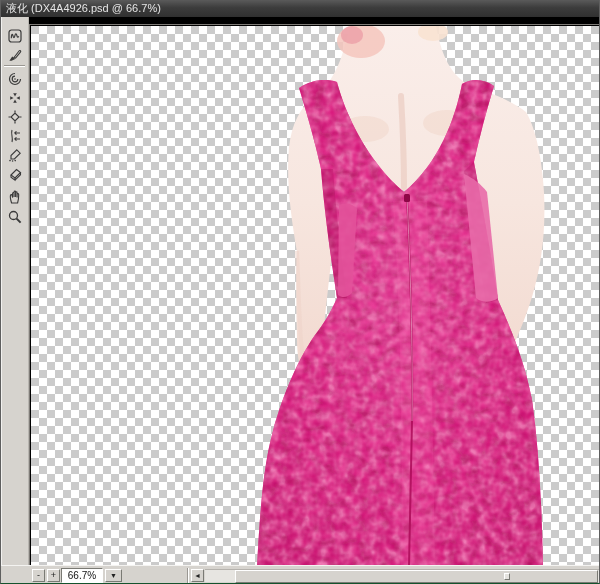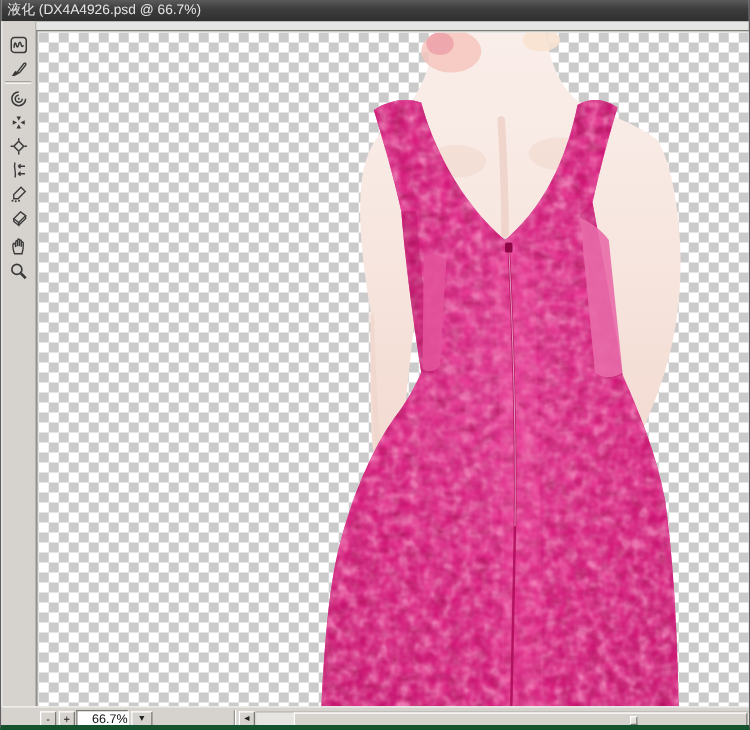--- a/index.html
+++ b/index.html
@@ -1,20 +1,20 @@
 <!DOCTYPE html>
 <html><head>
 <meta charset="utf-8">
 <style>
   html,body{margin:0;padding:0;background:#9a9a9a;}
   *{box-sizing:border-box;}
   #win{
     position:relative;width:600px;height:584px;overflow:hidden;
-    background:#e5e5e5;font-family:"Liberation Sans",sans-serif;
-    border-left:1px solid #5f5f5f;border-right:1px solid #5f5f5f;border-bottom:4px solid #14532d;
+    background:#000000;font-family:"Liberation Sans",sans-serif;
+    border-left:1px solid #5f5f5f;border-right:1px solid #5f5f5f;border-bottom:1px solid #14532d;
   }
   
   #titlebar{
     position:absolute;left:0;top:0;width:600px;height:17px;
     background:linear-gradient(#5a5a5a,#3c3c3c 45%,#303030);
     color:#e6e6e6;font-size:11px;line-height:17px;padding-left:5px;
     white-space:nowrap;overflow:hidden;
   }
   
   #toolcol{
@@ -48,21 +48,21 @@
   }
   .sbtn{
     position:absolute;top:3px;height:13px;background:#d6d3ce;
     border:1px solid;border-color:#ffffff #7a7a74 #7a7a74 #ffffff;
     font-size:9px;line-height:11px;text-align:center;padding:0;cursor:pointer;
     color:#222;font-family:"Liberation Sans",sans-serif;
   }
   #zoomField{
     position:absolute;left:60px;top:2px;width:42px;height:15px;background:#fff;
     border:1px solid;border-color:#7a7a74 #ffffff #ffffff #7a7a74;
-    font-size:10px;line-height:13px;text-align:right;color:#111;
+    font-size:10px;line-height:13px;text-align:center;color:#111;
   }
   #sepv{position:absolute;left:186px;top:2px;width:2px;height:15px;border-left:1px solid #9a9792;border-right:1px solid #ffffff;}
   #hTrack{
     position:absolute;left:204px;top:3px;width:396px;height:13px;
     background:#e7e5e1;border-top:1px solid #b5b2ad;
   }
   #hThumb{
     position:absolute;left:30px;top:0;width:363px;height:13px;background:#d6d3ce;
     border:1px solid;border-color:#ffffff #7a7a74 #7a7a74 #ffffff;cursor:pointer;
   }

